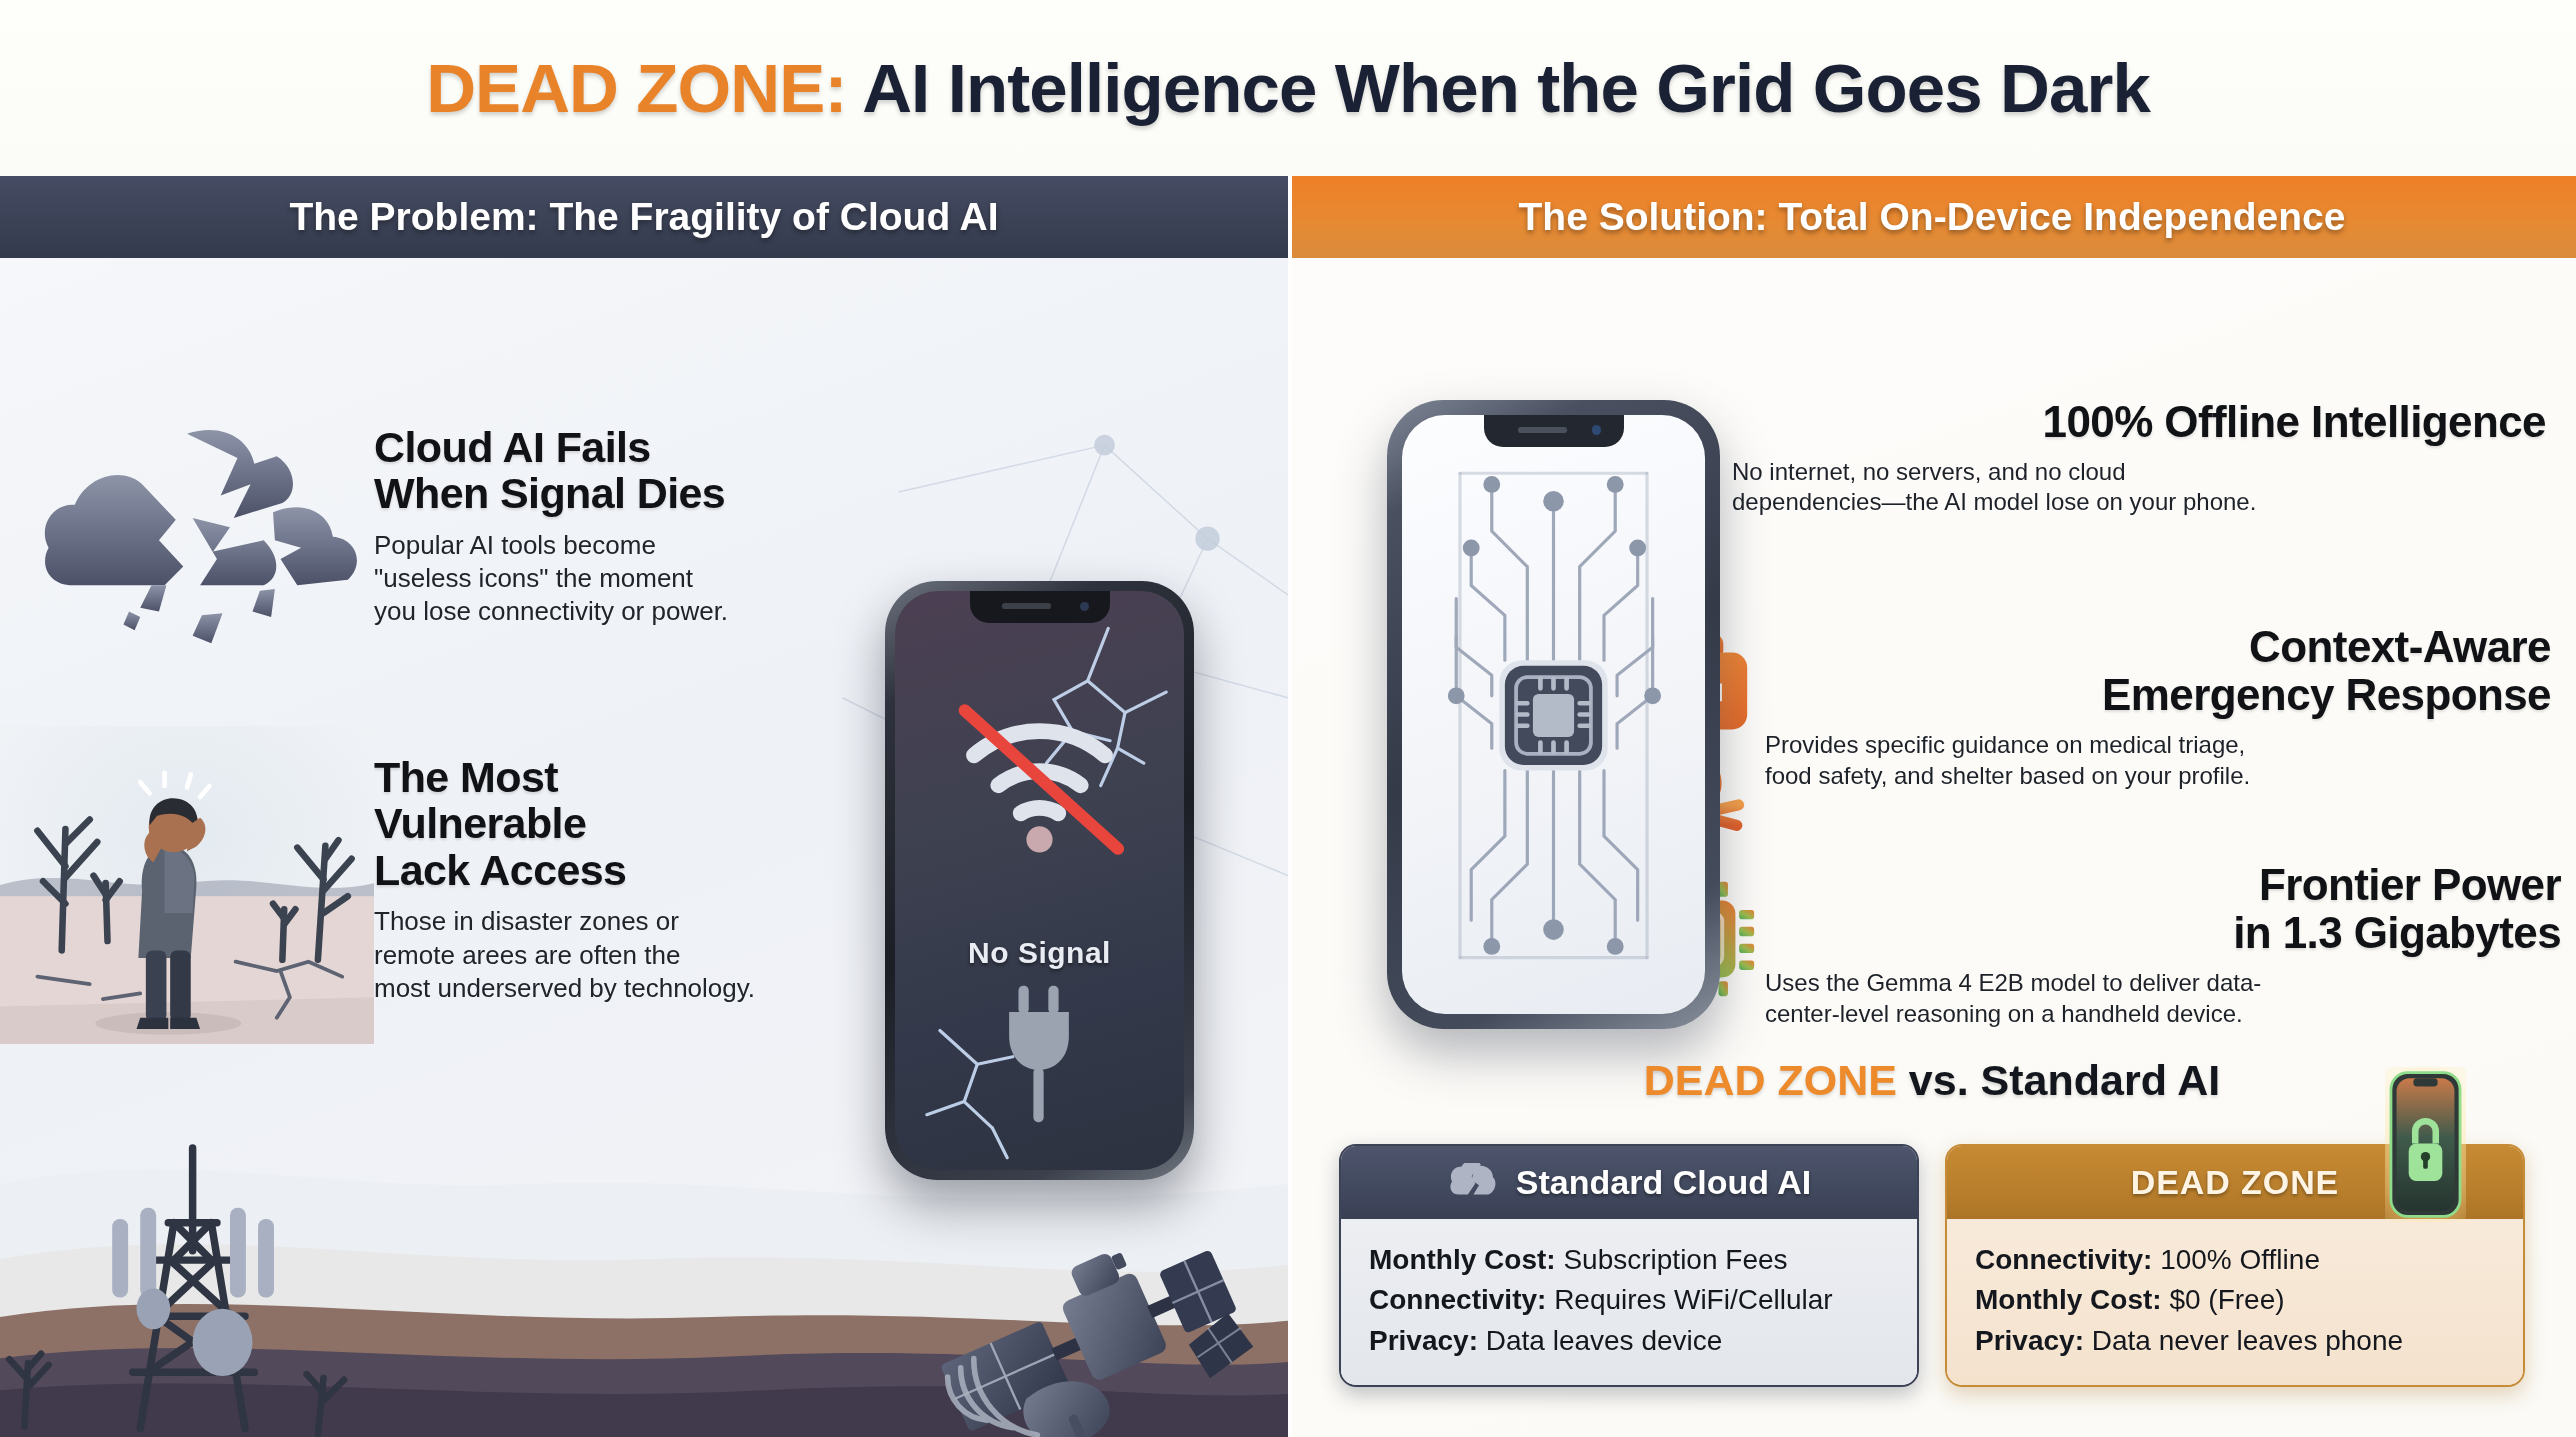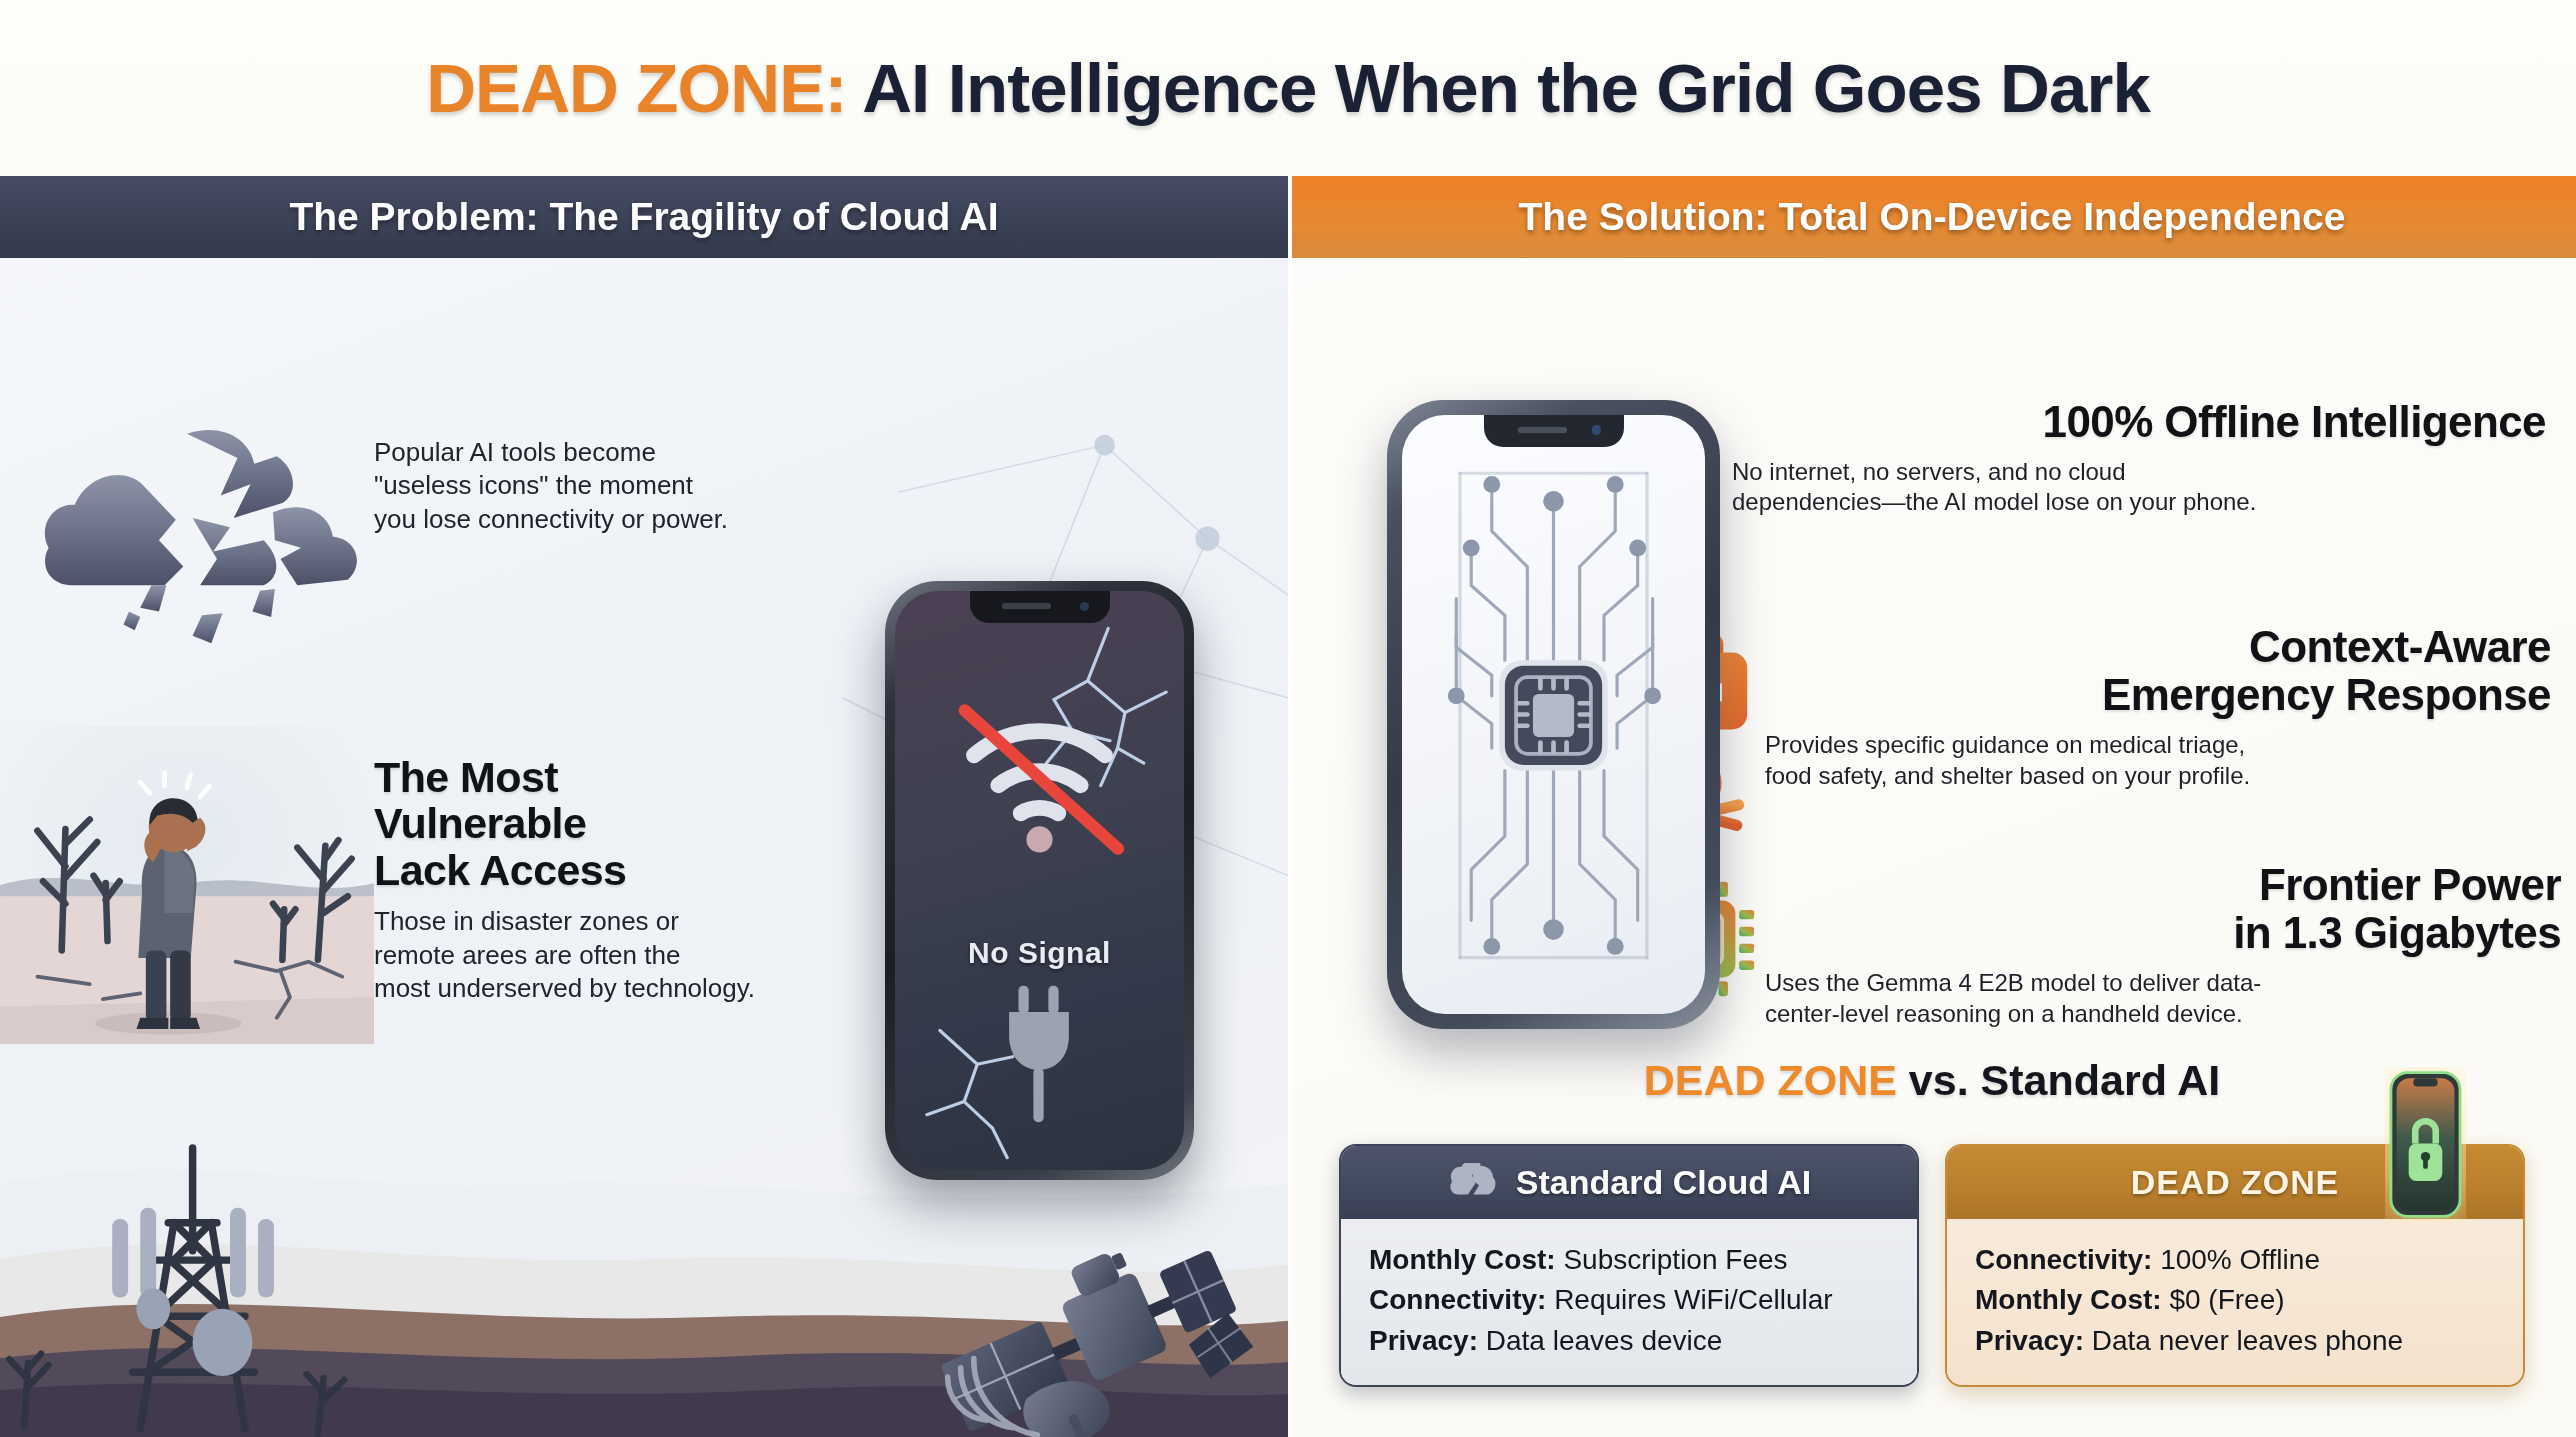--- a/index.html
+++ b/index.html
@@ -234,20 +234,22 @@
             <path d="M206 128 L246 138 L228 164 L282 152 C300 170 300 192 282 200 L214 200 L232 172 Z"></path>
             <path d="M292 122 C324 108 352 122 356 148 C382 150 390 178 372 194 L318 200 L300 172 L322 160 L294 152 Z"></path>
             <path d="M162 200 L178 200 L170 228 L150 224 Z"></path>
             <path d="M216 232 L238 230 L226 262 L206 254 Z"></path>
             <path d="M278 206 L294 204 L290 234 L270 228 Z"></path>
             <path d="M138 228 L150 234 L144 248 L132 242 Z"></path>
           </g>
         </svg>
       </div>
       <div class="l-text" style="padding-top:26px">
+        <div class="h-blk">Cloud AI Fails
+When Signal Dies</div>
         <div class="p-blk">Popular AI tools become
 "useless icons" the moment
 you lose connectivity or power.</div>
       </div>
     </div>
 
     <div class="lrow" style="left:0px; top:468px; width:880px;">
       <div class="l-illu" style="width:374px;height:318px">
         <svg width="374" height="318" viewBox="0 0 400 340">
           <defs>

